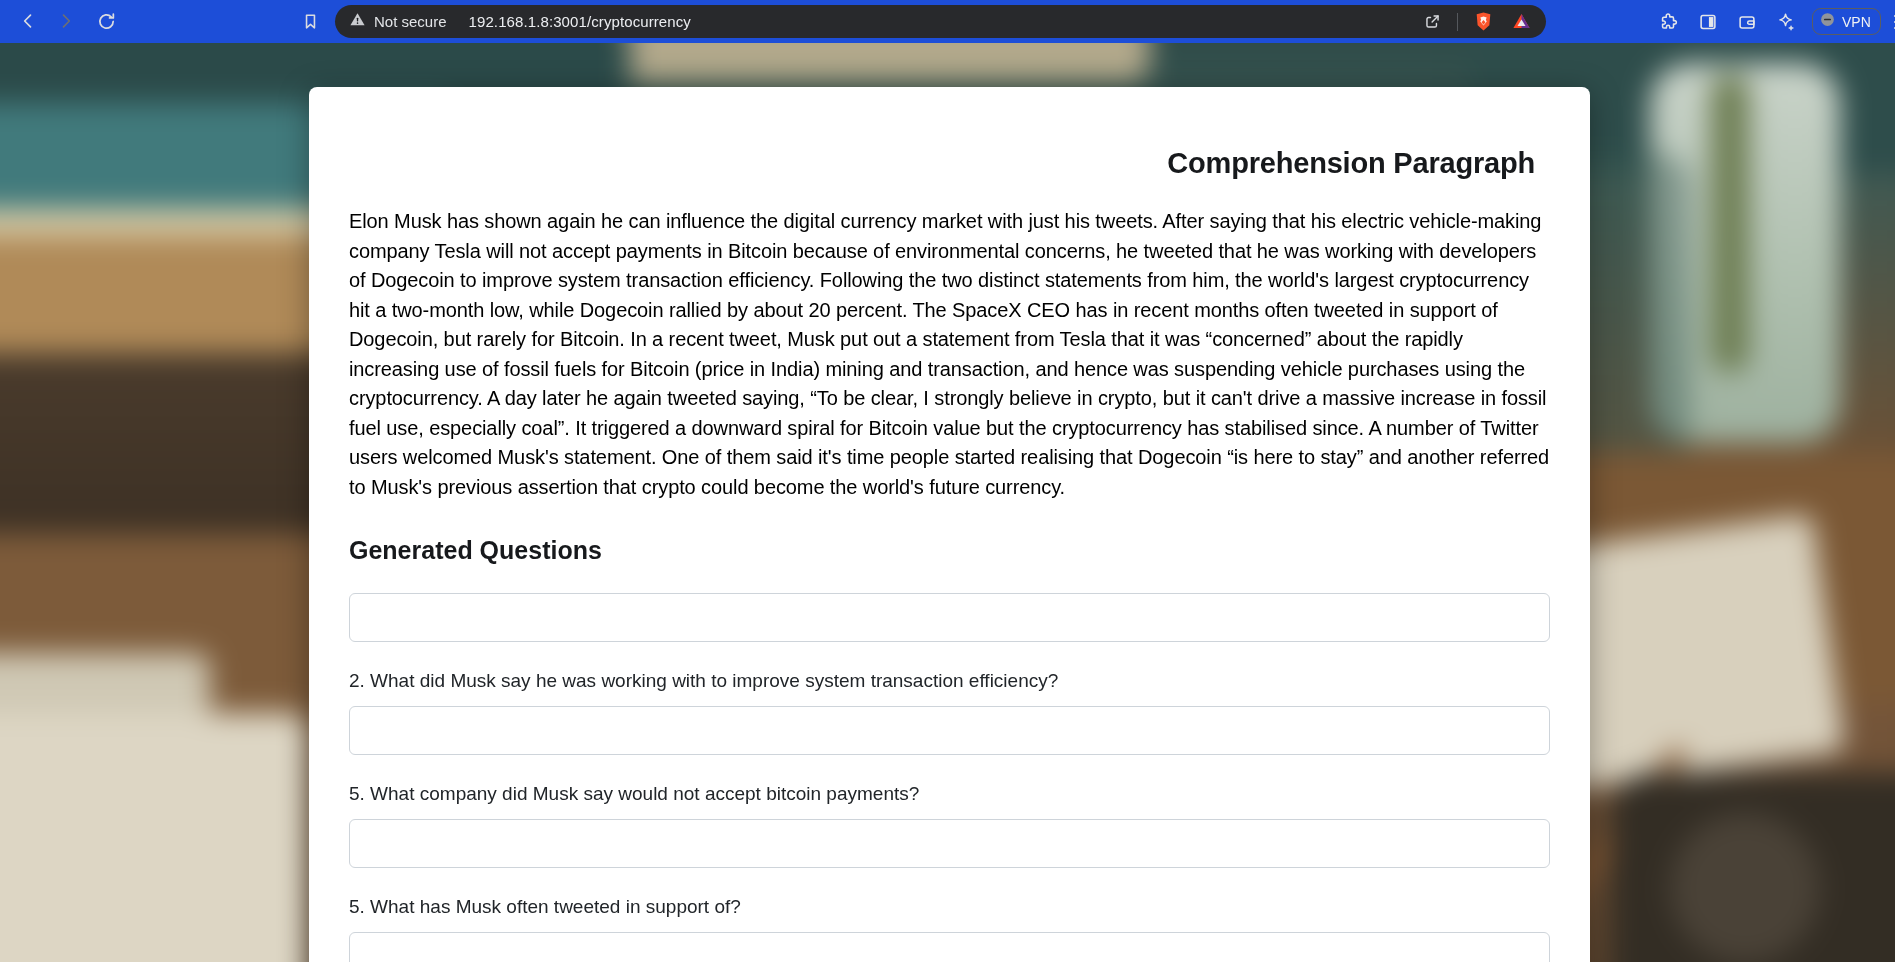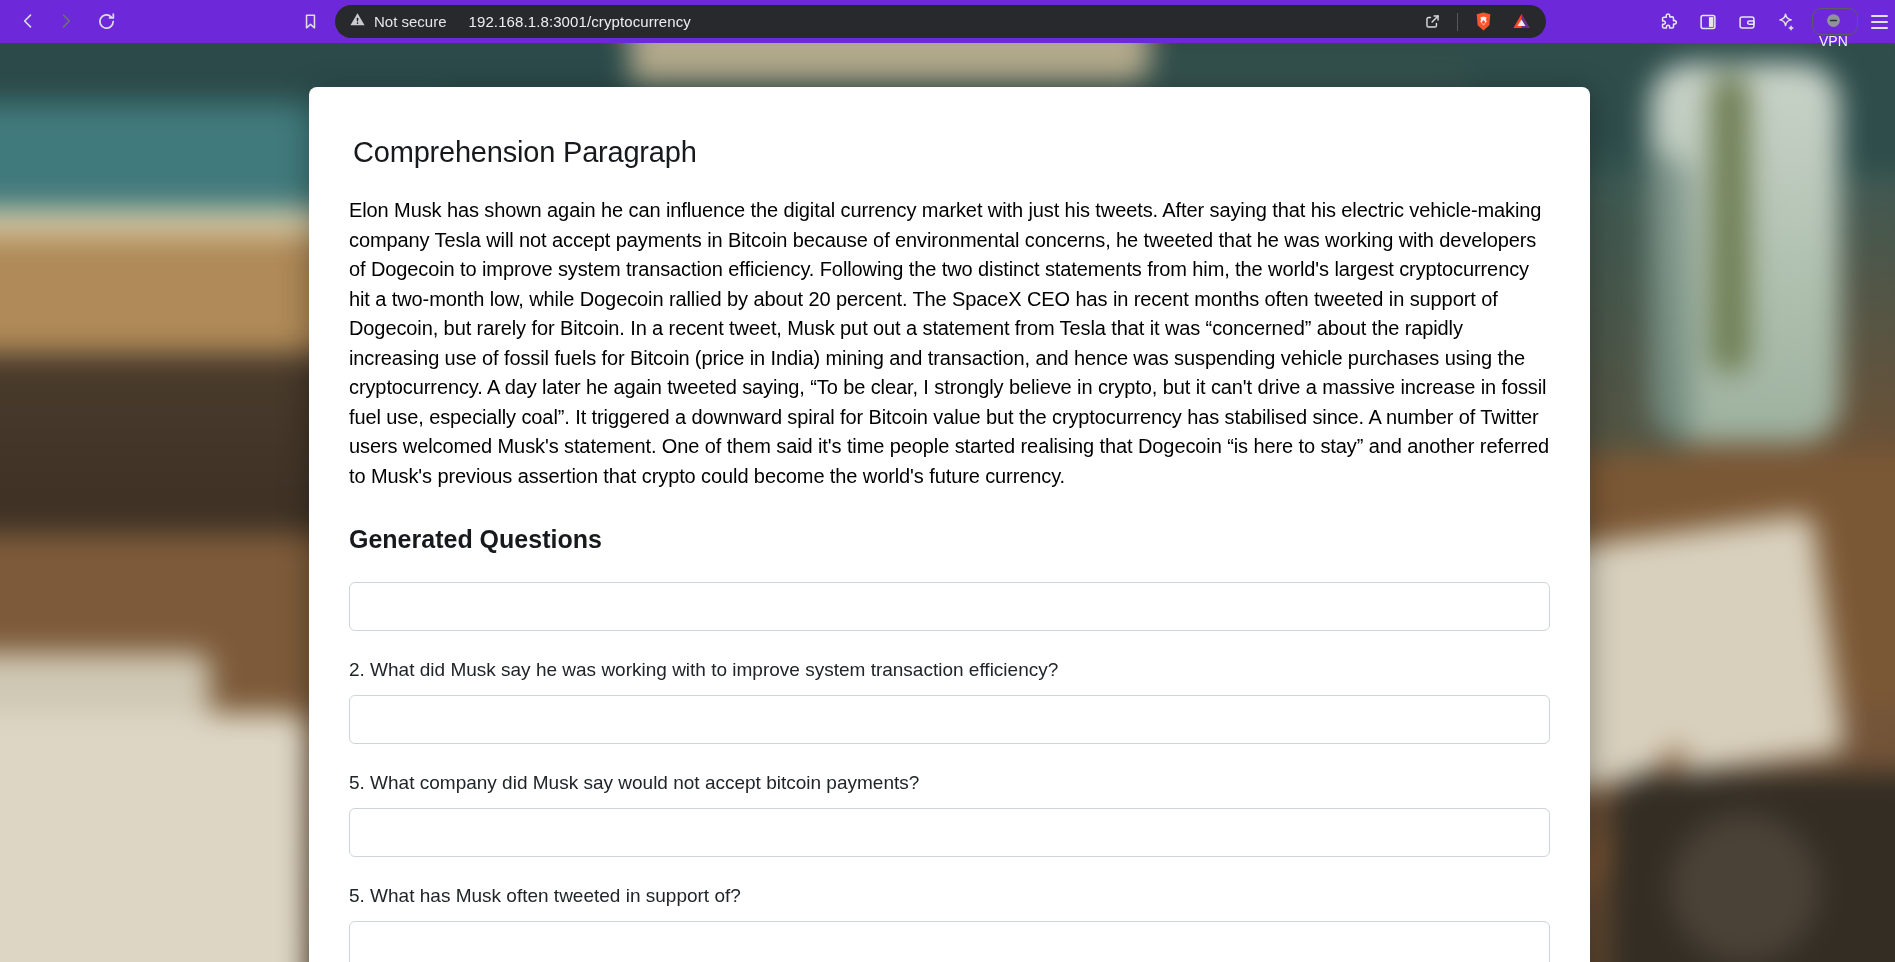--- a/index.html
+++ b/index.html
@@ -1,43 +1,43 @@
 <!DOCTYPE html>
 <html><head>
 <meta charset="utf-8">
 <style>
   * { box-sizing: border-box; }
   html,body { margin:0; padding:0; width:1895px; height:962px; overflow:hidden;
               font-family:"Liberation Sans", sans-serif; background:#000; }
 
   
   .toolbar { position:absolute; top:0; left:0; width:1895px; height:43px;
-             background:#6d28d9; display:flex; align-items:center; z-index:50; }
+             background:#1d4ed8; display:flex; align-items:center; z-index:50; }
   .nav-btn { position:absolute; top:3px; width:36px; height:36px; display:flex;
              align-items:center; justify-content:center; color:#dadce0; border-radius:50%; }
   .nav-btn svg { display:block; }
   .btn-back    { left:10px; }
   .btn-forward { left:48px; color:#6c6f74; }
   .btn-reload  { left:88px; }
   .btn-bookmark{ left:292px; }
 
   .address-bar { position:absolute; left:335px; top:5px; width:1211px; height:33px;
                  background:#28292c; border-radius:17px; display:flex; align-items:center;
                  padding:0 12px 0 14px; color:#e8eaed; }
   .sec-chip { display:flex; align-items:center; gap:8px; }
   .sec-label { font-size:15px; color:#e3e5e8; }
   .url-text { font-size:15px; color:#eceef1; margin-left:22px; letter-spacing:0.1px; }
   .addr-right { margin-left:auto; display:flex; align-items:center; gap:12px; }
   .v-sep { width:1px; height:18px; background:#55585d; }
 
   .right-icons { position:absolute; left:1656px; top:0; height:43px; display:flex;
                  align-items:center; gap:13px; color:#e4e6e9; }
   .tb-icon { width:26px; height:26px; display:flex; align-items:center; justify-content:center; }
-  .vpn-pill { display:flex; align-items:center; border:1px solid #5a5d62;
-              border-radius:9px; padding:3px 9px 3px 6px; height:27px;flex-direction:column; }
+  .vpn-pill { display:flex; align-items:center; gap:6px; border:1px solid #5a5d62;
+              border-radius:9px; padding:3px 9px 3px 6px; height:27px; }
   .vpn-label { font-size:14px; color:#f1f2f4; font-weight:400; }
   .menu-btn { width:24px; height:24px; display:flex; flex-direction:column; justify-content:center; gap:4px; }
   .menu-btn span { display:block; width:17px; height:2px; background:#dfe1e4; border-radius:1px; }
 
   
   .page { position:absolute; top:43px; left:0; width:1895px; height:919px; overflow:hidden;
           background:#4d4437; }
   .bg { position:absolute; inset:-30px; filter:blur(14px); }
   .bg div { position:absolute; }
   .bg-base   { inset:0; background:linear-gradient(180deg,#2c4846 0%,#3c5a55 14%,#6b5136 45%,#76563a 70%,#5e462f 100%); }
@@ -57,21 +57,21 @@
   .b-paper-r { left:1560px; top:520px; width:300px; height:240px; background:#d8d0bd; border-radius:14px; transform:rotate(-8deg); }
   .b-pencil  { left:1600px; top:700px; width:16px; height:340px; background:#8a5c35; transform:rotate(38deg); border-radius:8px; }
   .b-glasses { left:1640px; top:760px; width:330px; height:240px; background:#332d24; border-radius:40px; }
   .b-lens    { left:1700px; top:800px; width:150px; height:150px; background:#4a4237; border-radius:50%; }
   .b-topband { left:380px; top:0; width:800px; height:70px; background:#c9b896; border-radius:20px; opacity:.85; }
 
   
   .card { position:absolute; left:309px; top:44px; width:1281px; height:1100px;
           background:#ffffff; border-radius:8px; box-shadow:0 6px 30px rgba(0,0,0,0.35);
           padding:44px 40px 0 40px; color:#212529; }
-  .card h1 { margin:4px; font-size:29px; line-height:35px; font-weight:400; color:#17191c; letter-spacing:-0.2px; }
+  .card h1 { margin:15px; font-size:29px; line-height:35px; font-weight:700; color:#17191c; letter-spacing:-0.2px;text-align:right; }
   .card p  { margin:26px 0 0 0; font-size:20px; line-height:29.5px; color:#000000; letter-spacing:-0.1px; }
   .card h2 { margin:32px 0 0 0; font-size:25px; line-height:32px; font-weight:600; color:#17191c; }
   .q-block { margin-top:27px; }
   .q-label { display:block; font-size:19px; line-height:24px; color:#212529; }
   .q-input { display:block; margin-top:13px; width:100%; height:49px; border:1px solid #ced4da;
              border-radius:6px; background:#fff; padding:0 14px; font-size:18px; color:#212529;
              font-family:"Liberation Sans", sans-serif; outline:none; }
 </style>
 </head>
 <body>

